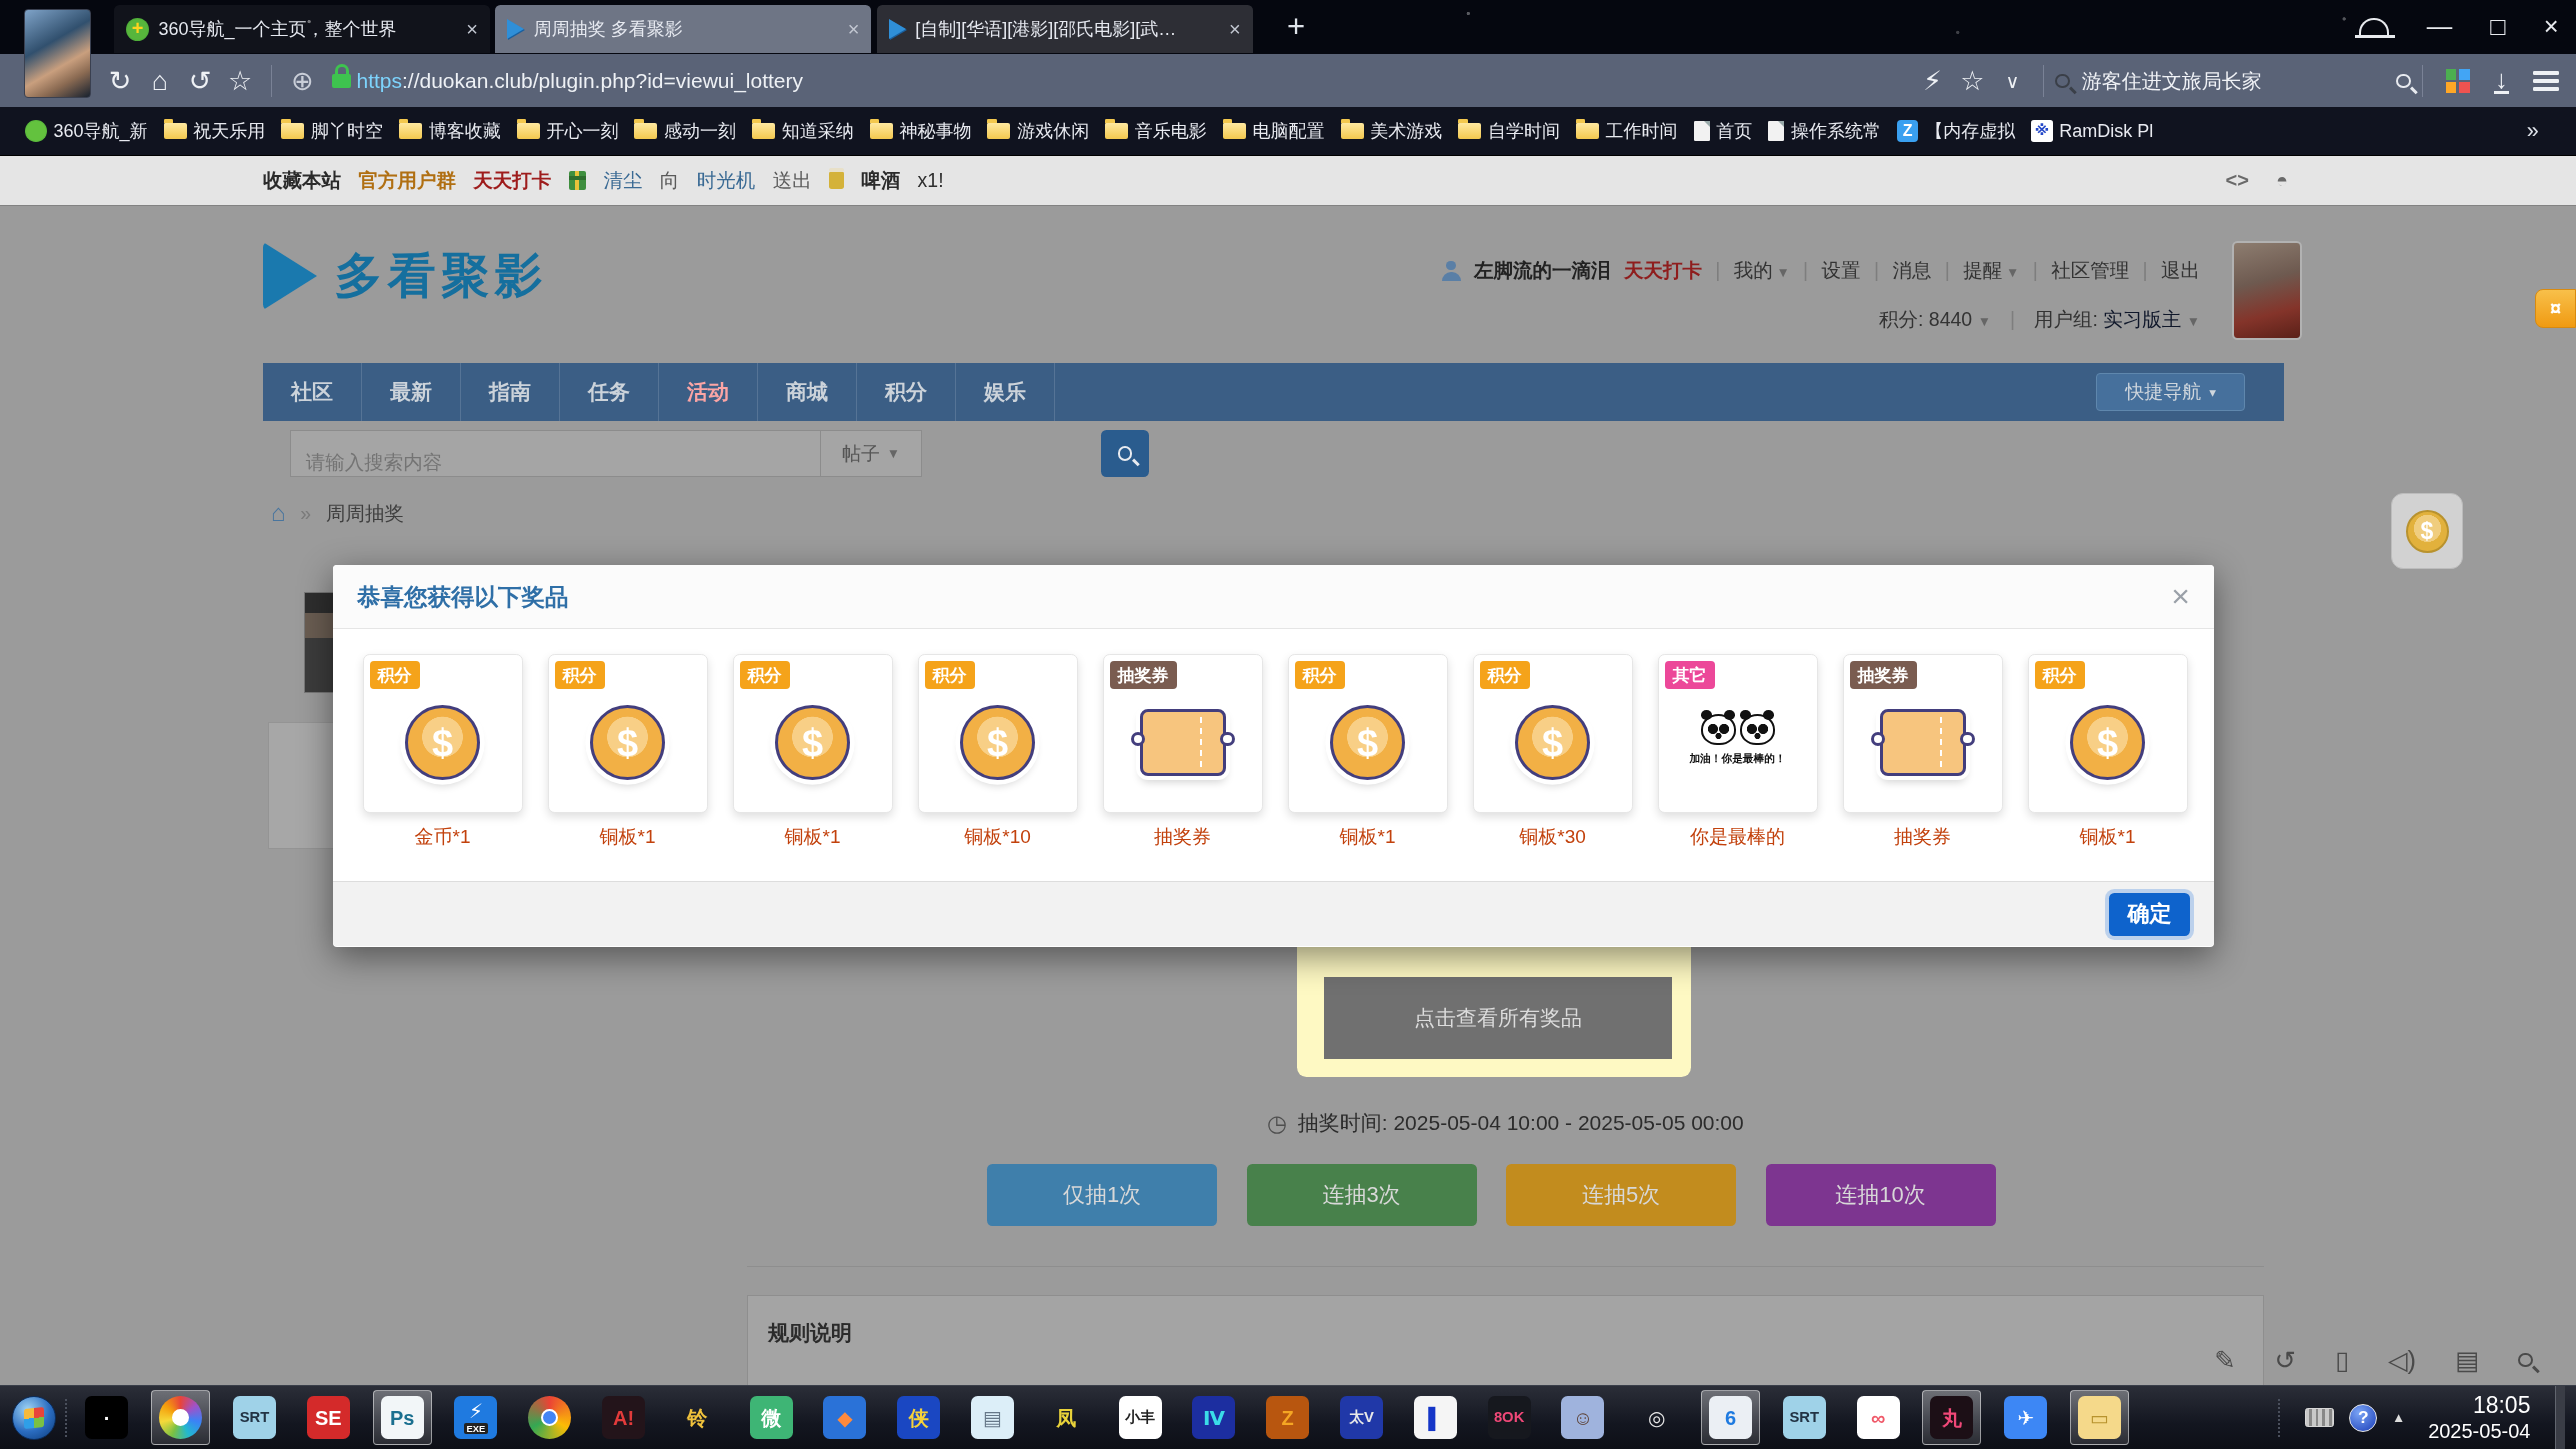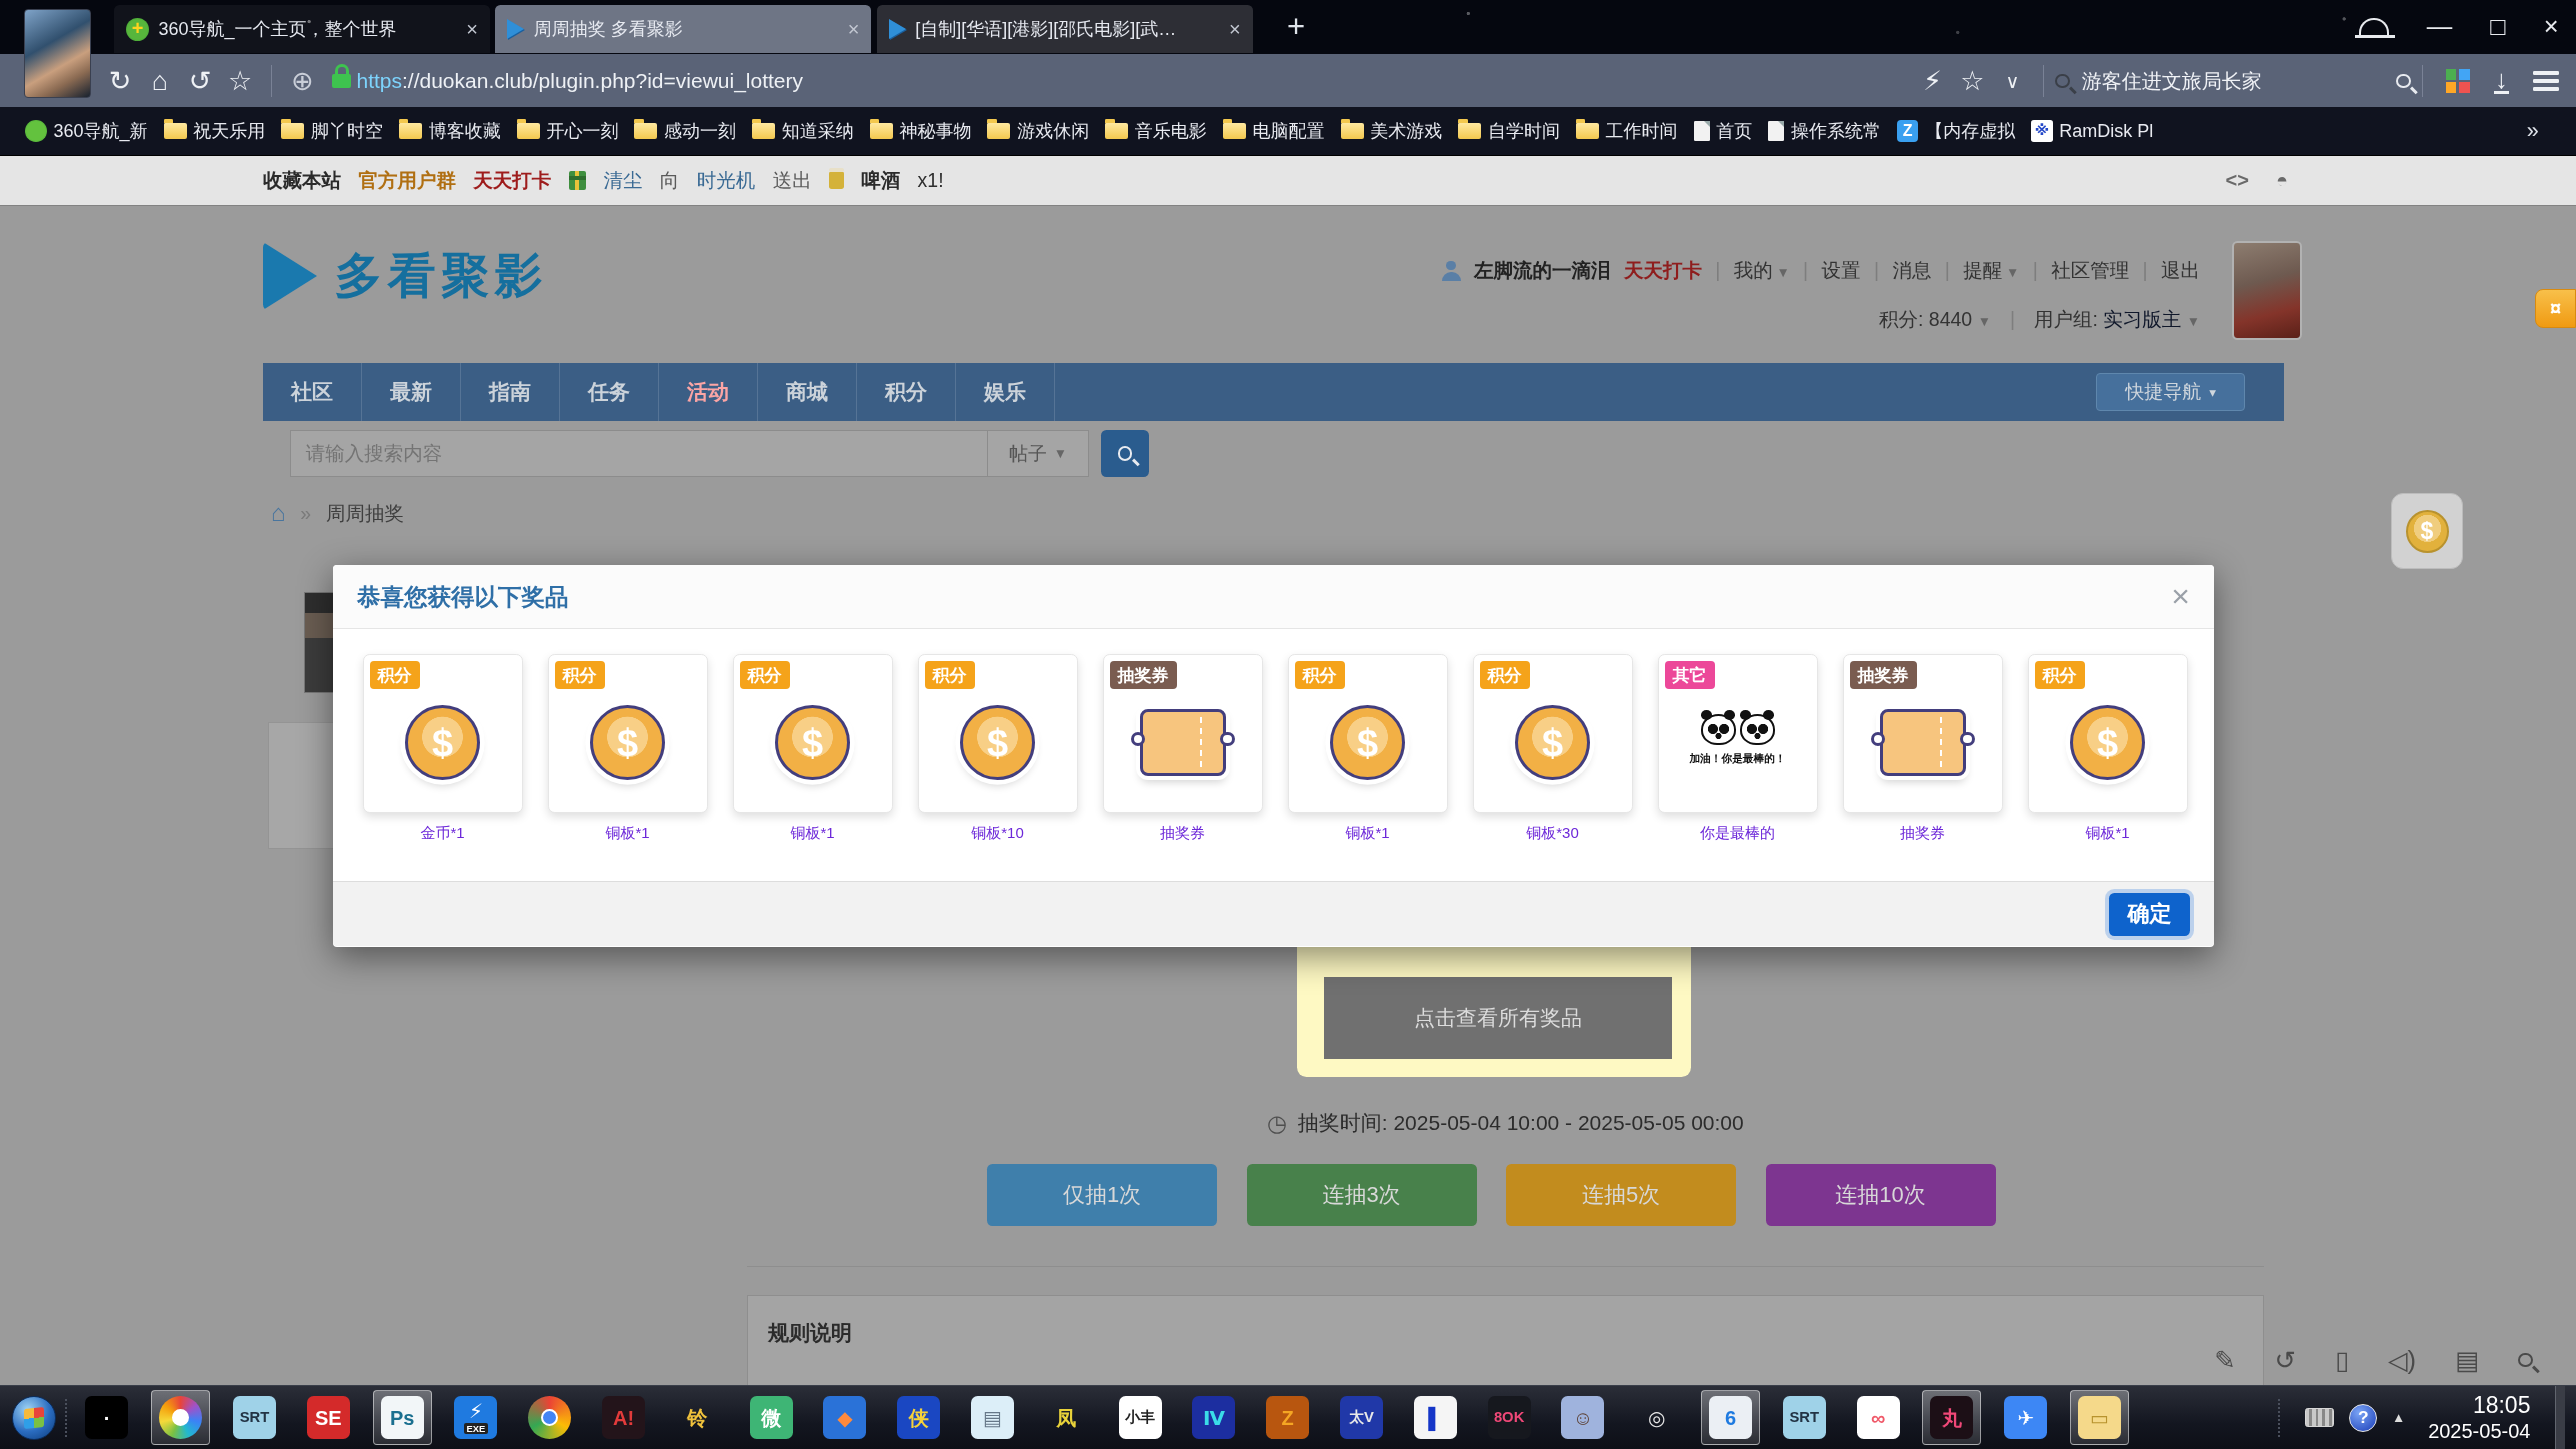--- a/index.html
+++ b/index.html
@@ -102,22 +102,22 @@
   #forum-avatar { position:absolute; right:274px; top:85px; width:70px; height:99px; border-radius:5.4px;
     border:2px solid #b2b2b2; background:linear-gradient(165deg,#8d7d70 0%,#6e5a50 40%,#84342a 72%,#5a2018 100%); }
 
   #navbar { position:absolute; left:263px; top:207px; width:2021px; height:58px; background:#3b5e85; display:flex; align-items:center; }
   .nav-item { width:99px; text-align:center; font-size:21px; font-weight:bold; color:#ccd3da; line-height:58px; border-right:0.7px solid rgba(255,255,255,0.14); }
   .nav-item.active { color:#fca5a5; }
   #quicknav { position:absolute; right:39px; top:10px; width:149px; height:38px; background:#46709c;
     border:0.7px solid #5f87ad; border-radius:4px; color:#cfd6dd; font-size:19px; display:flex;
     align-items:center; justify-content:center; gap:8px; }
 
-  #search-input { position:absolute; left:290px; top:274px; width:799px; height:47px; background:#a5a5a5;
-    border:0.7px solid #8c8c8c; display:flex; align-items:center; }
+  #search-input { position:absolute; left:290px; top:274px; width:632px; height:47px; background:#a5a5a5;
+    border:0.7px solid #8c8c8c; display:flex; align-items:flex-end; }
   #search-ph { flex:1; padding-left:14.8px; font-size:19.5px; color:#747474; }
   #search-cat { width:101px; height:100%; border-left:0.7px solid #8c8c8c; display:flex; align-items:center;
     justify-content:center; gap:6.7px; font-size:19px; color:#565656; }
   #search-btn { position:absolute; left:1101px; top:274px; width:48px; height:47px; background:#2a5c8e;
     border-radius:5.4px; display:flex; align-items:center; justify-content:center; color:#cfd6dd; }
   #breadcrumb { position:absolute; left:271px; top:343px; display:flex; align-items:center; gap:14.8px;
     font-size:19.5px; color:#3f3f3f; }
   .home-ic { font-size:24px; color:#49759e; }
   .crumb-sep { color:#7a7a7a; }
 
@@ -155,21 +155,21 @@
   #modal-header { height:64px; background:#fbfbfb; border-bottom:0.7px solid #e5e5e5; border-radius:4px 4px 0 0;
     display:flex; align-items:center; padding:0 24px; }
   #modal-title { font-size:23.5px; font-weight:bold; color:#2f6fa7; flex:1; }
   #modal-close { font-size:32px; color:#9aa0a8; line-height:27px; }
   #prize-row { height:252px; display:flex; gap:25px; padding:25px 29.5px 0 29.5px; }
   .prize { width:160px; display:flex; flex-direction:column; align-items:center; }
   .prize-card { width:160px; height:159px; background:#fff; border:0.7px solid #e6e6e6; border-radius:6.7px;
     box-shadow:0 4px 9.4px rgba(0,0,0,0.13); position:relative; display:flex; align-items:center; justify-content:center; }
   .prize-badge { position:absolute; left:6px; top:6px; padding:2.7px 8px; border-radius:4px; color:#fff;
     font-size:17px; font-weight:bold; }
-  .prize-label { margin-top:10.7px; font-size:15px; color:#6d28d9; }
+  .prize-label { margin-top:10.7px; font-size:19px; color:#c2410c; }
   .coin { width:75px; height:75px; border-radius:50%; border:3.4px solid #433e7d;
     background:radial-gradient(circle at 50% 42%,#f8cf86 0 38%,#f2b045 39%);
     box-shadow:0 0 0 4.7px #fff,0 5.4px 8px rgba(0,0,0,0.18);
     color:#fff; font-size:38px; font-weight:bold; text-align:center; line-height:70px; margin-top:17.4px; }
   .ticket { width:86px; height:67px; background:#f7c57e; border:3.4px solid #433e7d; border-radius:8px;
     box-shadow:0 0 0 4px #fff,0 5.4px 8px rgba(0,0,0,0.18); position:relative; margin-top:17.4px; }
   .ticket::before { content:""; position:absolute; right:26%; top:5.4px; bottom:5.4px; border-left:2.7px dashed #fff; }
   .ticket .n1,.ticket .n2 { position:absolute; width:14.8px; height:14.8px; background:#fff; border:3.4px solid #433e7d;
     border-radius:50%; top:50%; margin-top:-10.7px; }
   .ticket .n1 { left:-12px; } .ticket .n2 { right:-12px; }

